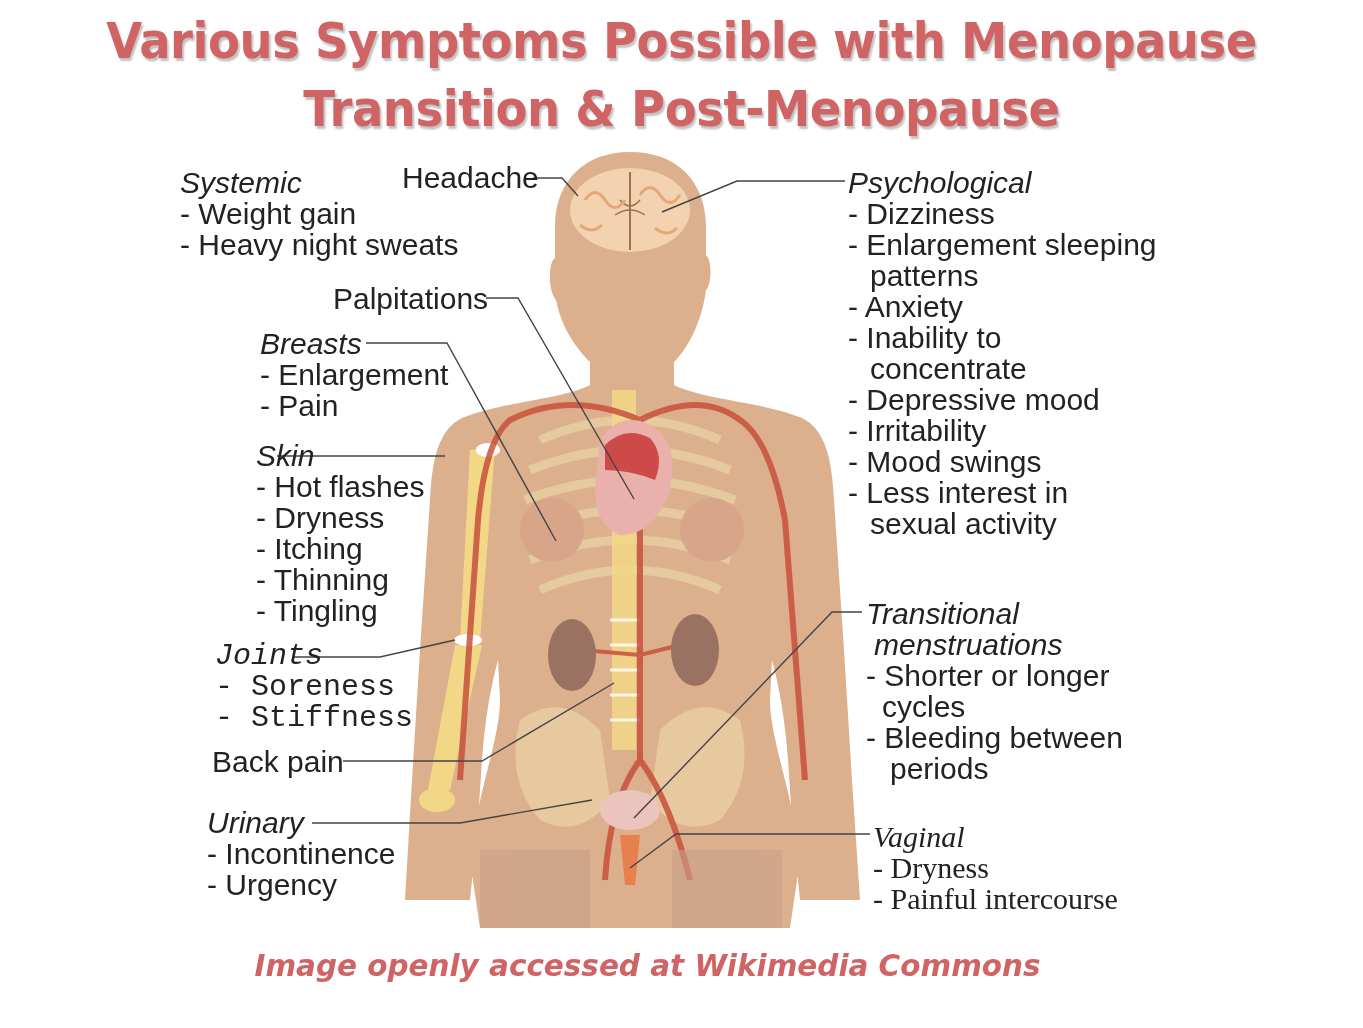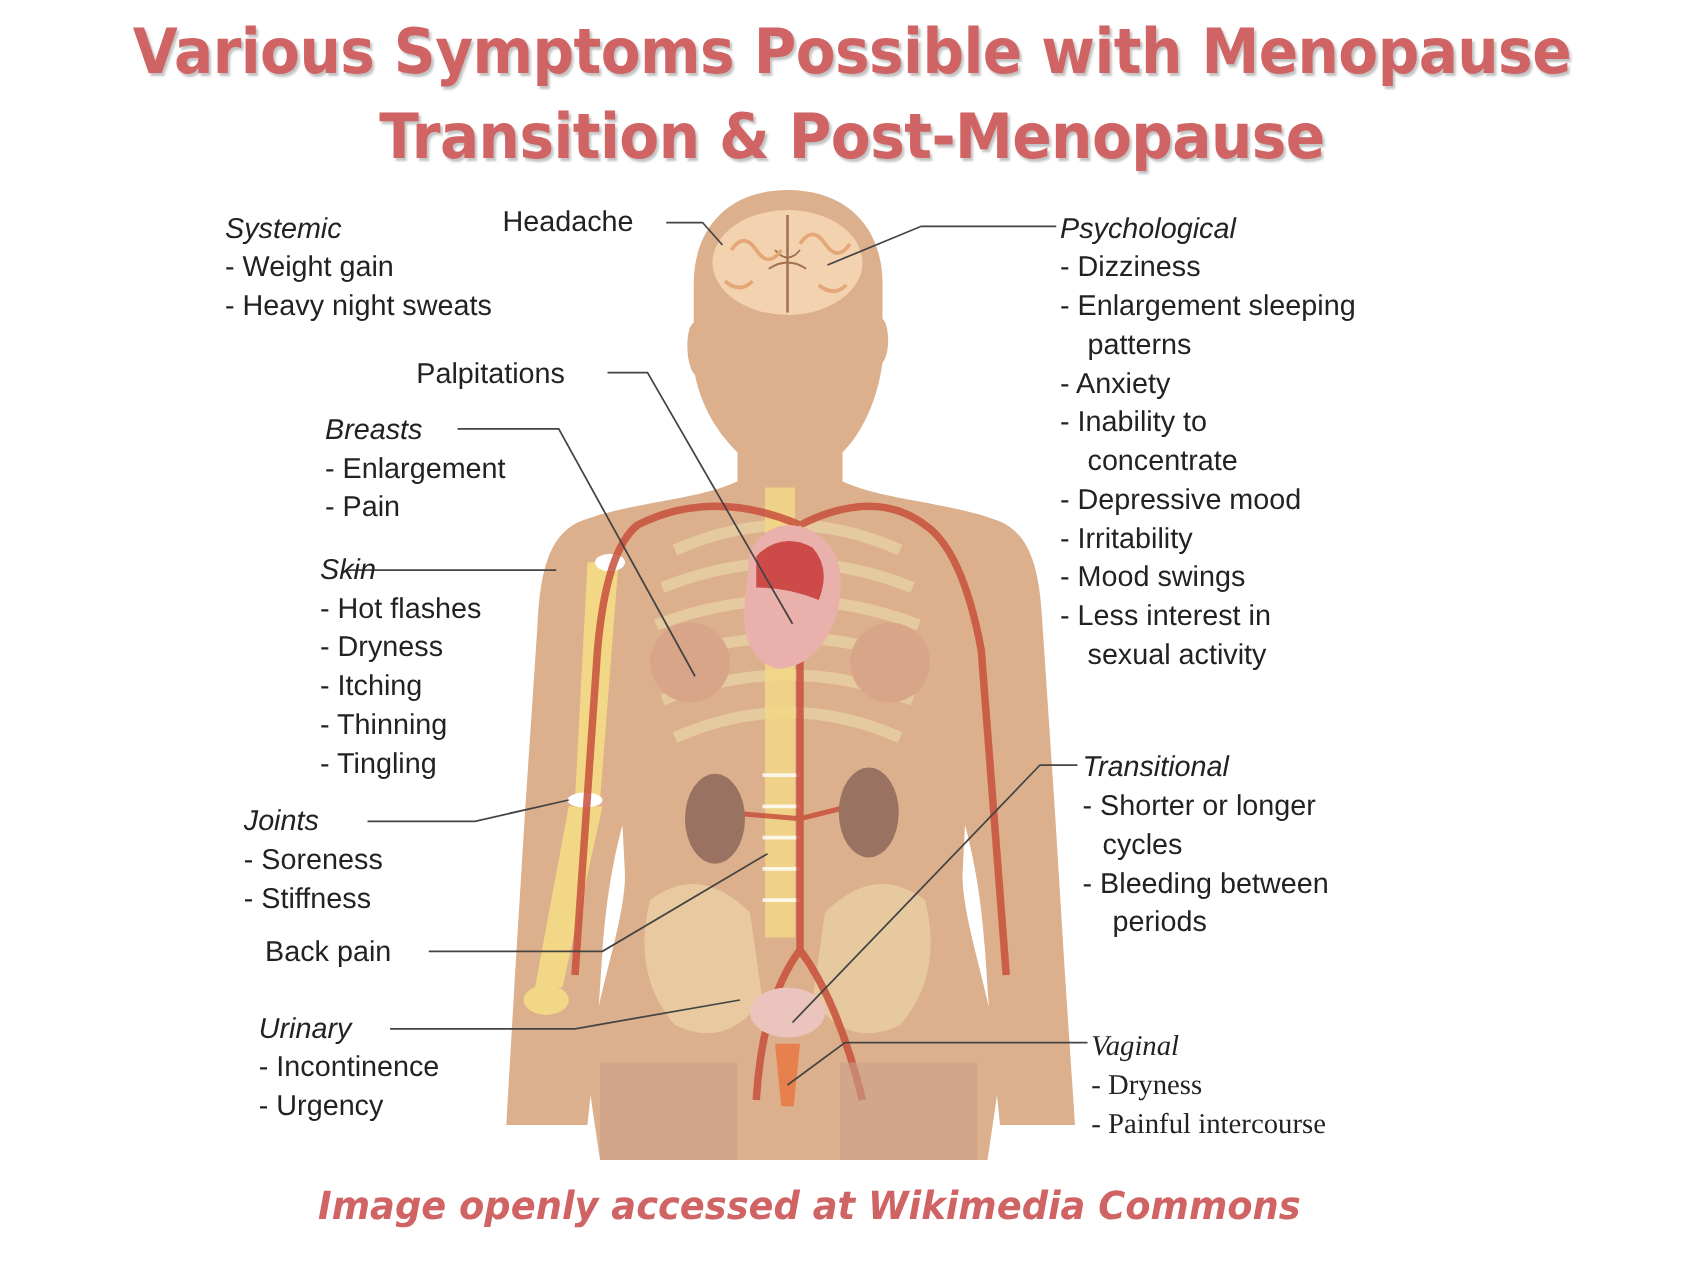--- a/index.html
+++ b/index.html
@@ -8,21 +8,21 @@
   .title { position: absolute; left: 0; width: 1363px; text-align: center;
            color: #d06464; font-weight: bold; font-size: 50px; letter-spacing: -0.5px;
            font-family: "DejaVu Sans", "Liberation Sans", sans-serif;
            text-shadow: 2px 3px 2px rgba(120,120,120,0.45); transform: scaleX(0.93); }
   .title.l1 { top: 12px; }
   .title.l2 { top: 80px; }
   .footer { position: absolute; top: 947px; left: 0; width: 1363px; text-align: center;
             color: #d06464; font-weight: bold; font-style: italic; font-size: 31px;
             font-family: "DejaVu Sans", "Liberation Sans", sans-serif; transform: translateX(-34px) scaleX(0.95); }
   svg.figure { position: absolute; left: 0; top: 0; }
-  .label { position: absolute; color: #222; font-size: 23px; line-height: 31px; white-space: nowrap; }
+  .label { position: absolute; color: #222; font-size: 30px; line-height: 31px; white-space: nowrap; }
   .label .head { display: block; }
   .label .head.it { font-style: italic; }
   .label .item { display: block; }
   .label .cont { display: block; padding-left: 22px; }
 </style>
 </head>
 <body>
 
 <div class="title l1">Various Symptoms Possible with Menopause</div>
 <div class="title l2">Transition &amp; Post-Menopause</div>
@@ -148,21 +148,21 @@
 
 <div class="label" style="left:213px; top:440px;margin-left:43px;">
   <span class="head it">Skin</span>
   <span class="item">- Hot flashes</span>
   <span class="item">- Dryness</span>
   <span class="item">- Itching</span>
   <span class="item">- Thinning</span>
   <span class="item">- Tingling</span>
 </div>
 
-<div class="label" style="left:195px; top:641px;">
+<div class="label" style="left:215px; top:641px;font-family:Liberation Mono, monospace;">
   <span class="head it">Joints</span>
   <span class="item">- Soreness</span>
   <span class="item">- Stiffness</span>
 </div>
 
 <div class="label" style="left:212px; top:746px;">
   <span class="head">Back pain</span>
 </div>
 
 <div class="label" style="left:207px; top:807px;">
@@ -181,20 +181,21 @@
   <span class="cont">concentrate</span>
   <span class="item">- Depressive mood</span>
   <span class="item">- Irritability</span>
   <span class="item">- Mood swings</span>
   <span class="item">- Less interest in</span>
   <span class="cont">sexual activity</span>
 </div>
 
 <div class="label" style="left:866px; top:598px;">
   <span class="head it">Transitional</span>
+  <span class="head it" style="padding-left:8px;">menstruations</span>
   <span class="item">- Shorter or longer</span>
   <span class="cont" style="padding-left:16px;">cycles</span>
   <span class="item">- Bleeding between</span>
   <span class="cont" style="padding-left:24px;">periods</span>
 </div>
 
 <div class="label" style="left:873px; top:821px;font-family:Liberation Serif, serif;">
   <span class="head it">Vaginal</span>
   <span class="item">- Dryness</span>
   <span class="item">- Painful intercourse</span>

